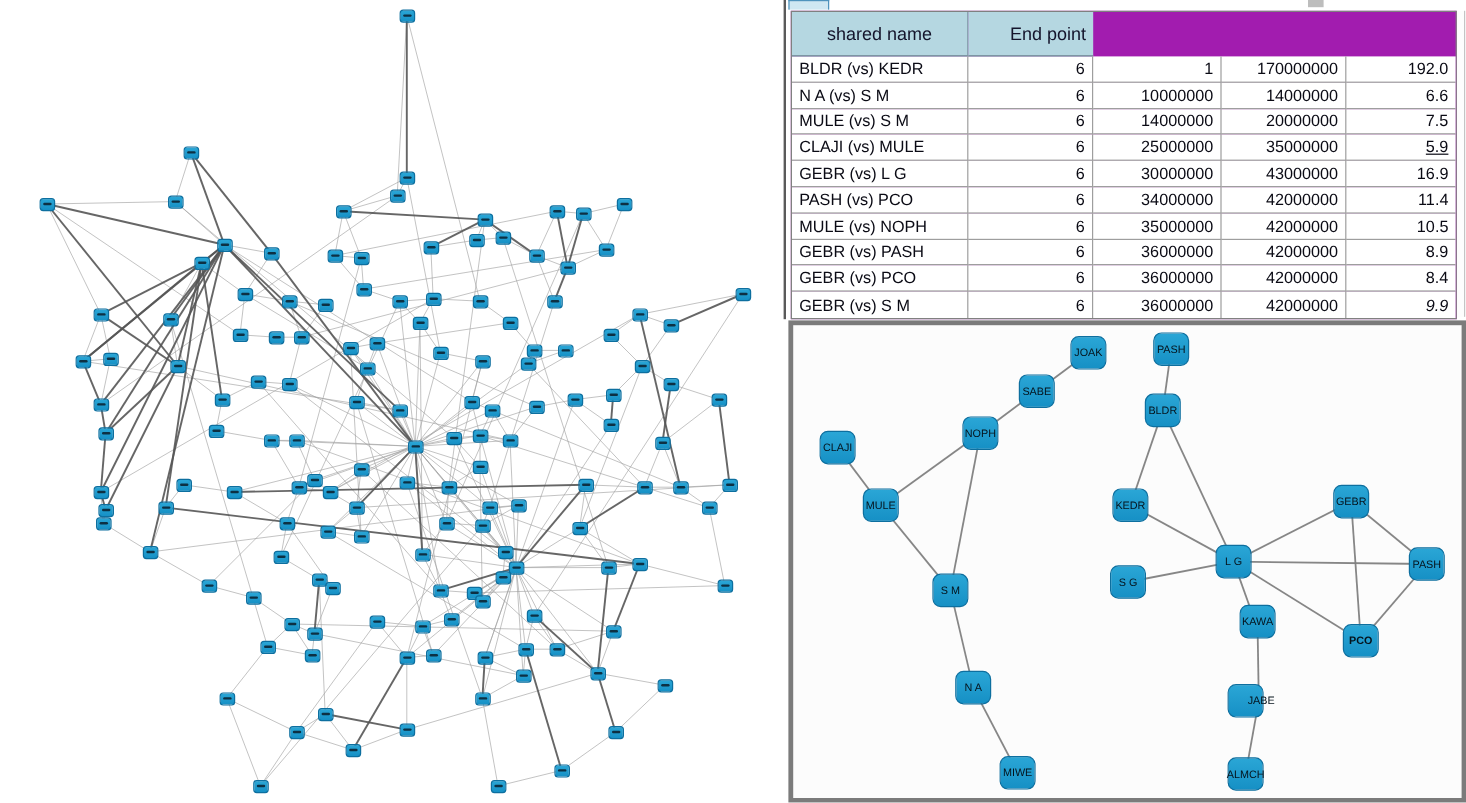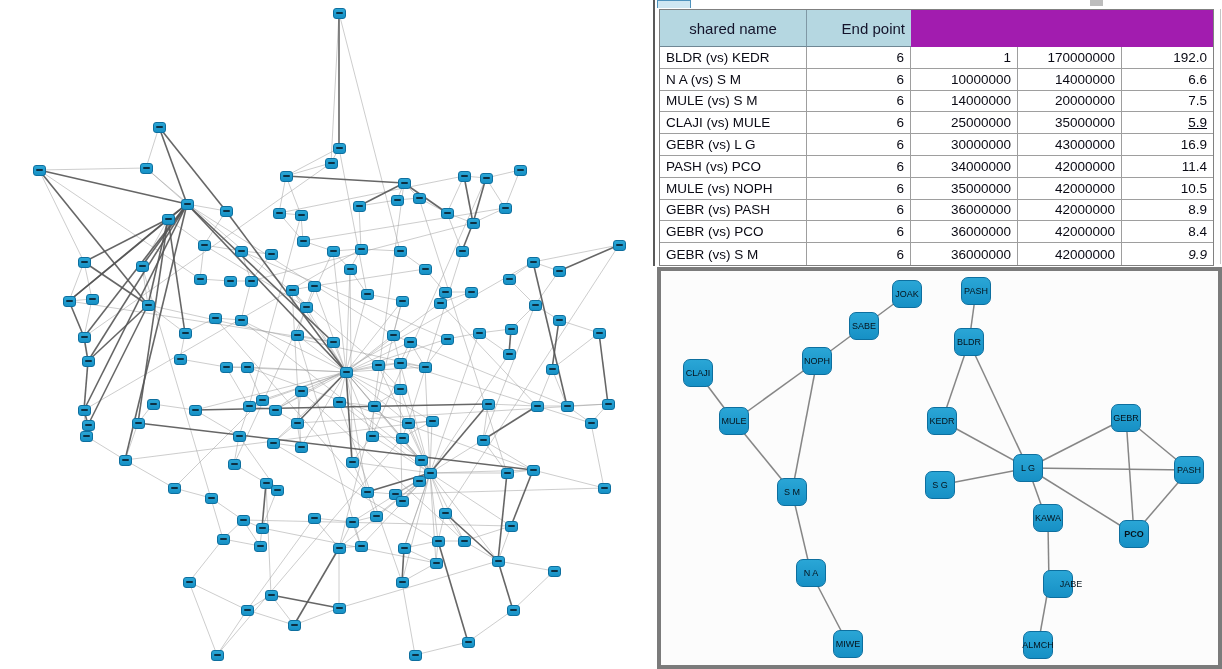--- a/index.html
+++ b/index.html
@@ -706,21 +706,21 @@
       </div>
       <div class="sub-node" style="left: 268px; top: 204px;">
         <span>S G</span>
       </div>
       <div class="sub-node" style="left: 356px; top: 187px;">
         <span>L G</span>
       </div>
       <div class="sub-node" style="left: 376px; top: 237px;">
         <span>KAWA</span>
       </div>
-      <div class="sub-node" style="left: 386px; top: 303px; padding-left: 26px;">
+      <div class="sub-node" style="left: 366px; top: 303px; padding-left: 26px;">
         <span>JABE</span>
       </div>
       <div class="sub-node" style="left: 366px; top: 364px;">
         <span>ALMCH</span>
       </div>
       <div class="sub-node" style="left: 454px; top: 137px;">
         <span>GEBR</span>
       </div>
       <div class="sub-node" style="left: 517px; top: 189px;">
         <span>PASH</span>

